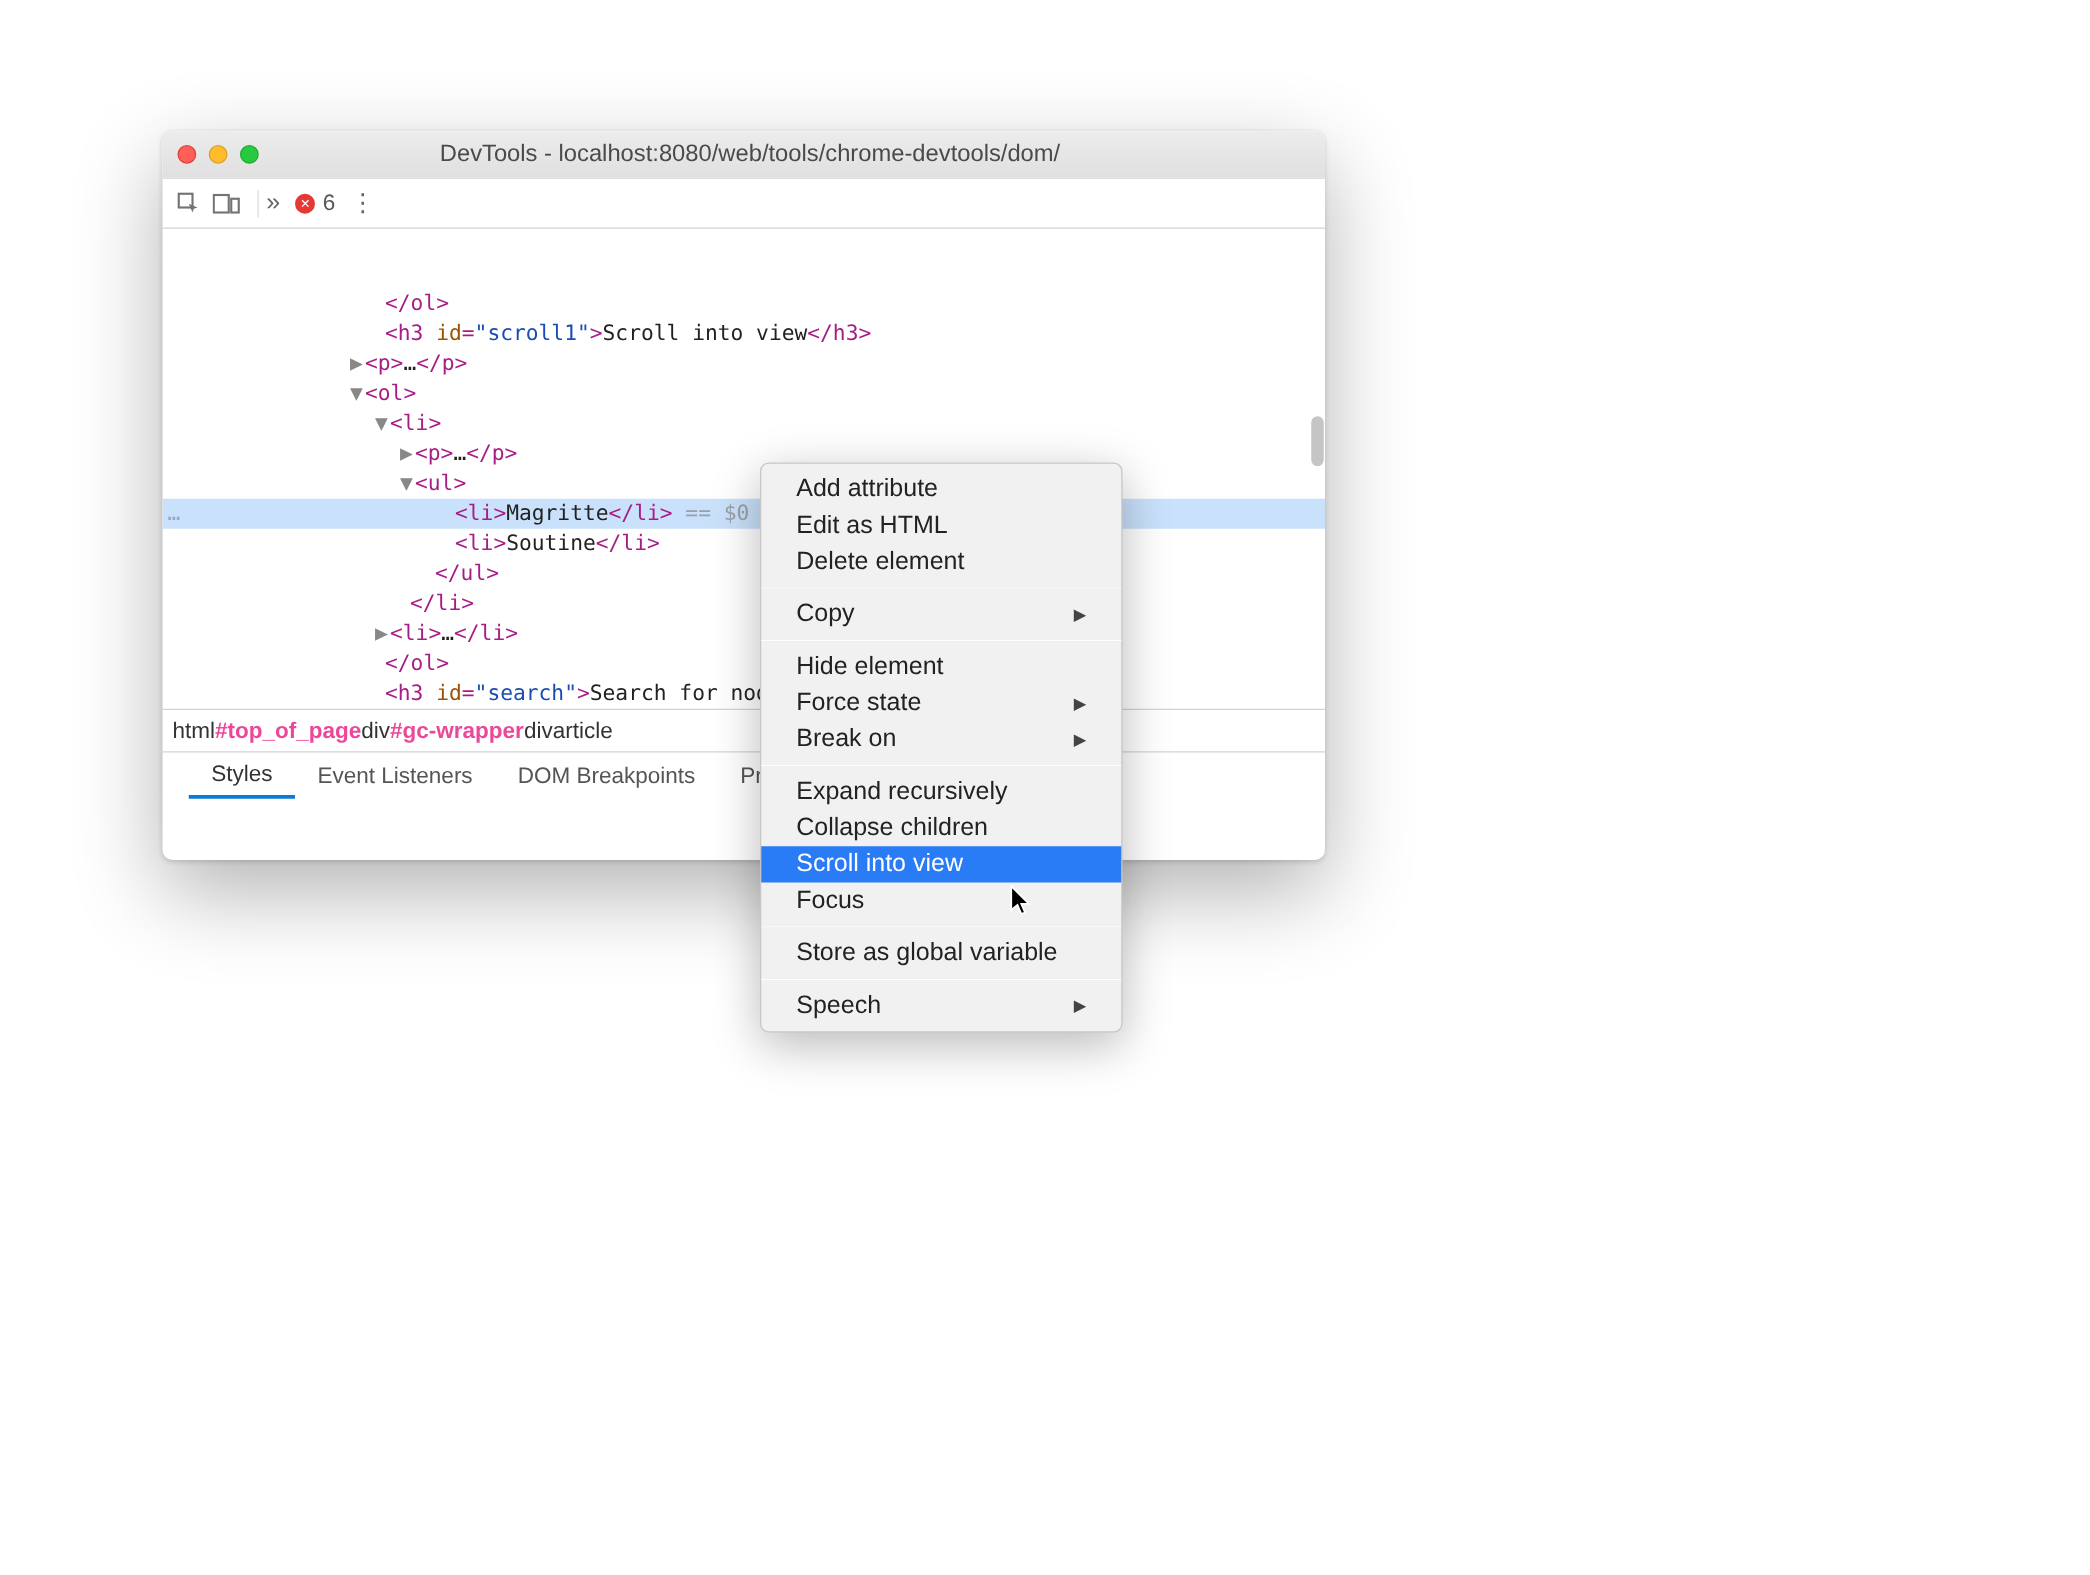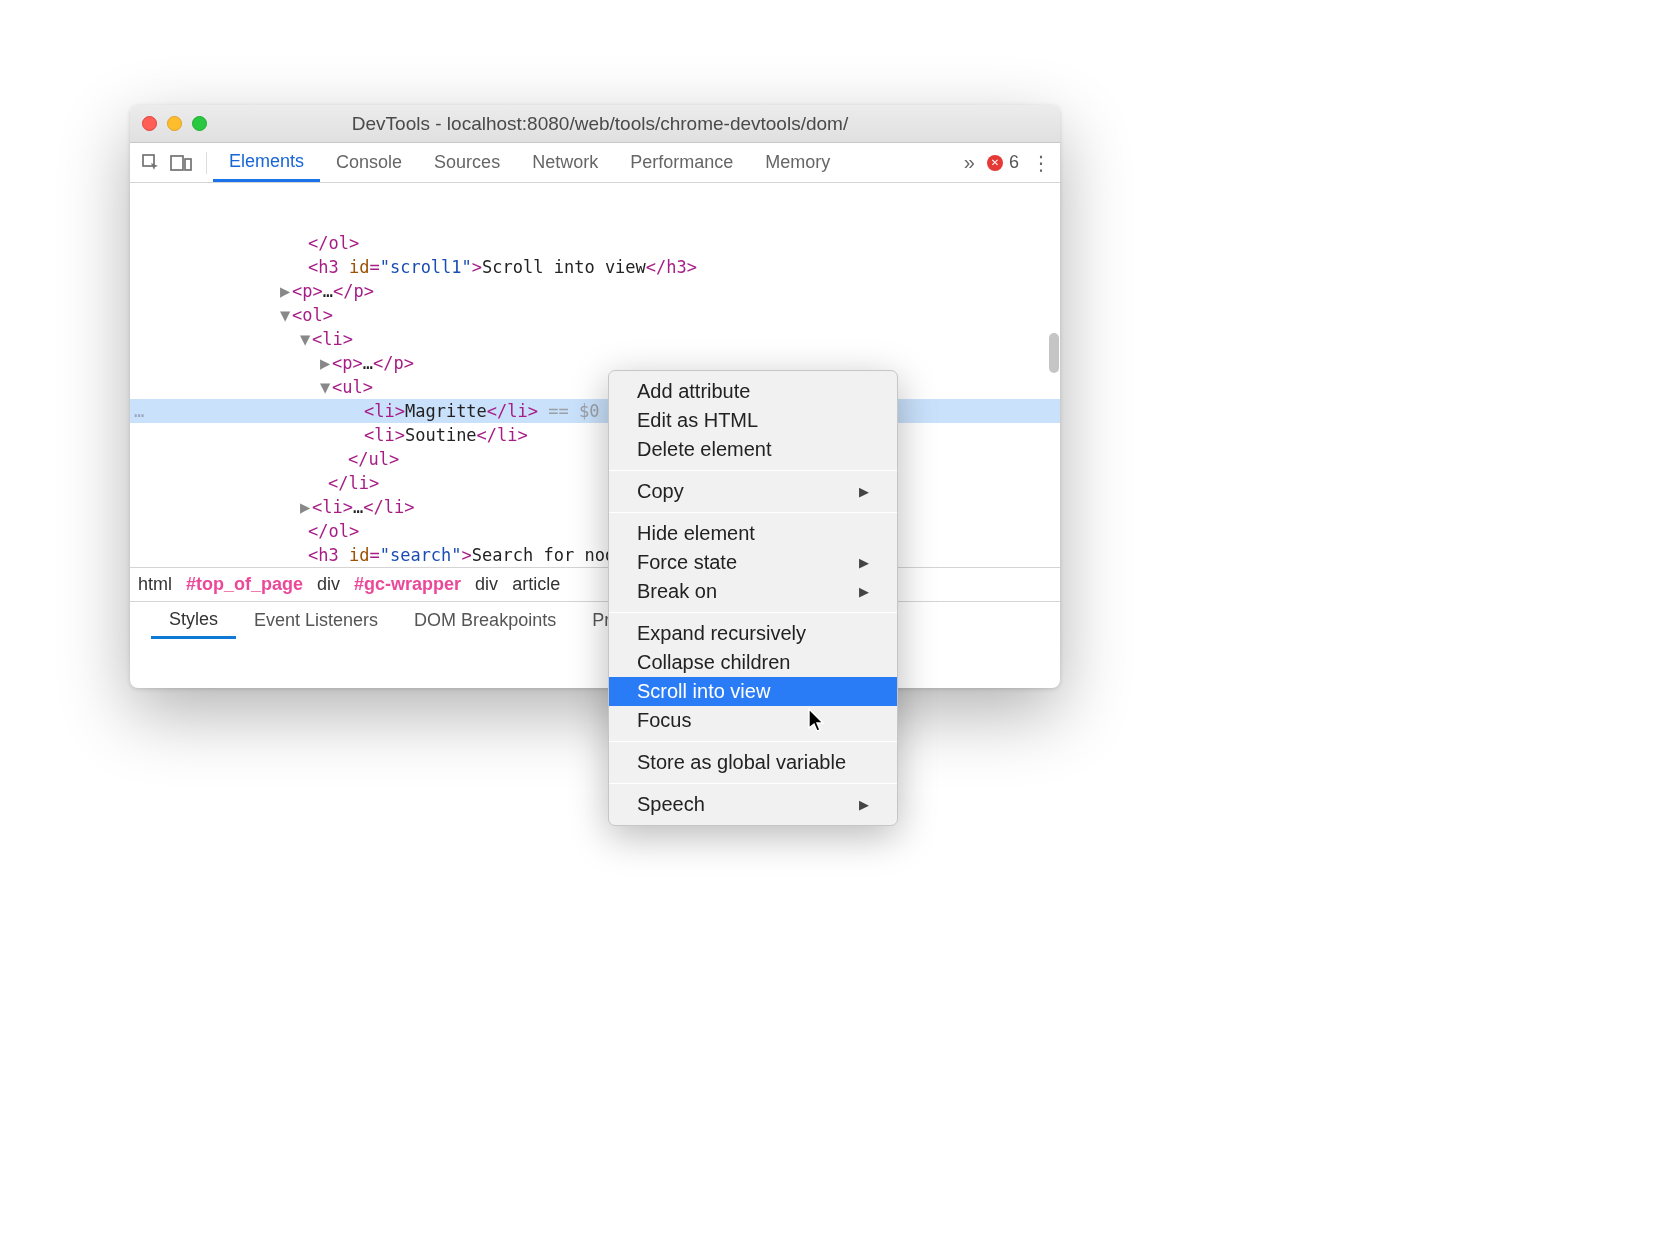--- a/index.html
+++ b/index.html
@@ -82,21 +82,21 @@
 .t-meta { color:#9aa0a6; }
 .toggle { color:#888; display:inline-block; width:12px; }
 .scrollbar-track { position:absolute; right:0; top:0; bottom:0; width:12px; }
 .scrollbar-thumb { position:absolute; right:1px; top:150px; width:10px; height:40px; background:#c5c5c5; border-radius:5px; }
 
 
 .crumb {
   height: 34px;
   border-top:1px solid #d4d4d4;
   display:flex; align-items:center; padding:0 8px;
-  font-size:18px; color:#333; gap:14px;
+  font-size:18px; color:#333; 
   position:relative;
   z-index:1;
 }
 .crumb .pc { color:#ec4899;font-weight:bold; }
 .crumb .h  { color:#333; }
 
 
 .subtabs {
   height:38px; border-top:1px solid #d4d4d4; display:flex; align-items:stretch; font-size:18px; color:#555;padding-left:21px;
 }
@@ -155,28 +155,20 @@
             <path d="M10 10 L17 13 L14 14 L13 17 Z" fill="#737373"></path>
           </svg>
       </div>
       <div class="tb-ico">
         <svg width="22" height="20" viewBox="0 0 22 20">
             <rect x="1" y="3" width="12" height="14" fill="none" stroke="#737373" stroke-width="1.7"></rect>
             <rect x="15" y="6" width="6" height="11" fill="none" stroke="#737373" stroke-width="1.7"></rect>
           </svg>
       </div>
     </div>
-    <div class="tabs" id="panel-tabs">
-        <div class="tab active">Elements</div>
-        <div class="tab">Console</div>
-        <div class="tab">Sources</div>
-        <div class="tab">Network</div>
-        <div class="tab">Performance</div>
-        <div class="tab">Memory</div>
-      </div>
     <div class="tb-right">
       <span style="font-size:20px;">»</span>
       <span class="err-badge">
         <span class="err-dot">✕</span>
         <span>6</span>
       </span>
       <span style="font-size:20px; letter-spacing:-1px;">⋮</span>
     </div>
   </div>
 

